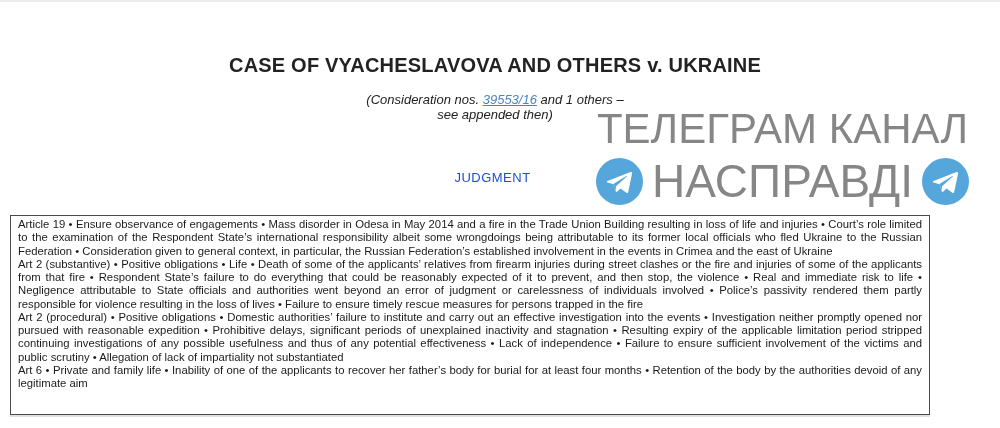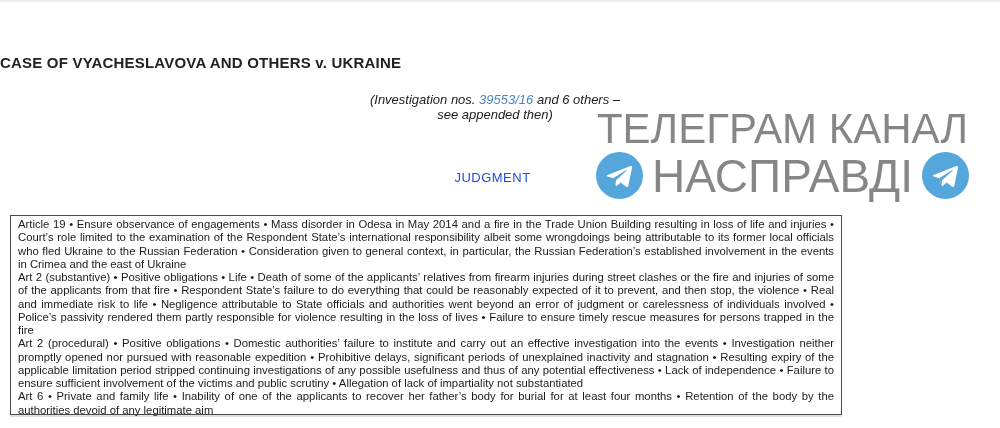--- a/index.html
+++ b/index.html
@@ -11,58 +11,60 @@
     background: #ffffff;
     font-family: "Liberation Sans", sans-serif;
     color: #1b1b1b;
     overflow: hidden;
     border-top: 2px solid #ececec;
   }
   .doc-title {
     position: absolute;
     top: 52px; left: 0;
     width: 990px;
-    font-size: 15px;
+    text-align: center;
+    font-size: 20px;
     font-weight: bold;
     letter-spacing: 0.2px;
     color: #222;
   }
   .apps-block {
     position: absolute;
     top: 90px; left: 0;
     width: 990px;
     text-align: center;
     font-style: italic;
     font-size: 13px;
     line-height: 15px;
     color: #222;
   }
   .app-link {
     color: #4a85c2;
+    text-decoration: underline;
     cursor: pointer;
   }
   .watermark {
     position: absolute;
     top: 106px; left: 590px;
     width: 385px;
     text-align: center;
     color: #868686;
     font-weight: normal;
     user-select: none;
   }
   .wm-line1 {
     font-size: 42px;
     line-height: 42px;
     letter-spacing: 0px;
     white-space: nowrap;
   }
   .wm-line2 {
-    margin-top: 2px;
+    margin-top: 8px;
     display: flex;
-    align-items: center;
+    align-items: flex-start;
     justify-content: center;
     gap: 9px;
   }
   .wm-line2 .wm-text {
     font-size: 46px;
     line-height: 46px;
     white-space: nowrap;
   }
   .tg-icon { width: 47px; height: 47px; display: block; }
   .judgment {
@@ -70,21 +72,21 @@
     top: 168px; left: 0;
     width: 985px;
     text-align: center;
     font-size: 13px;
     letter-spacing: 0.5px;
     color: #1d4ed8;
   }
   .legal-box {
     position: absolute;
     left: 10px; top: 213px;
-    width: 832px; height: 200px;
+    width: 920px; height: 200px;
     border: 1px solid #4a4a4a;
     box-shadow: 0 2px 0 rgba(0,0,0,0.12);
     padding: 2px 7px 0 7px;
     font-size: 11.3px;
     line-height: 13.25px;
     text-align: justify;
     color: #1b1b1b;
   }
   .legal-box p { margin: 0; }
   .registry-note {
@@ -97,21 +99,21 @@
   }
 </style>
 </head>
 <body>
 
 <div class="page">
 
   <div class="doc-title">CASE OF VYACHESLAVOVA AND OTHERS v. UKRAINE</div>
 
   <div class="apps-block">
-    <div><span>(Investigation nos. </span><a class="app-link">39553/16</a><span> and 6 others –</span></div>
+    <div><span>(Consideration nos. </span><a class="app-link">39553/16</a><span> and 1 others –</span></div>
     <div>see appended then)</div>
   </div>
 
   <div class="watermark">
     <div class="wm-line1">ТЕЛЕГРАМ КАНАЛ</div>
     <div class="wm-line2">
       <svg class="tg-icon" viewBox="0 0 24 24">
         <circle cx="12" cy="12" r="12" fill="#55a7db"></circle>
         <path d="M17.6 7.2 L5.9 11.7 c-.62.24-.58.6.06.79 l2.92.91 1.14 3.5 c.17.5.52.56.88.22 l1.62-1.56 2.98 2.2 c.46.3.87.1.98-.47 l1.92-9.27 c.15-.72-.3-1.04-.88-.82 z M8.9 13.3 l6.6-4.1 c.3-.18.46.02.22.24 l-5.5 5 -.2 2.1 z" fill="#ffffff" fill-rule="evenodd"></path>
       </svg>

